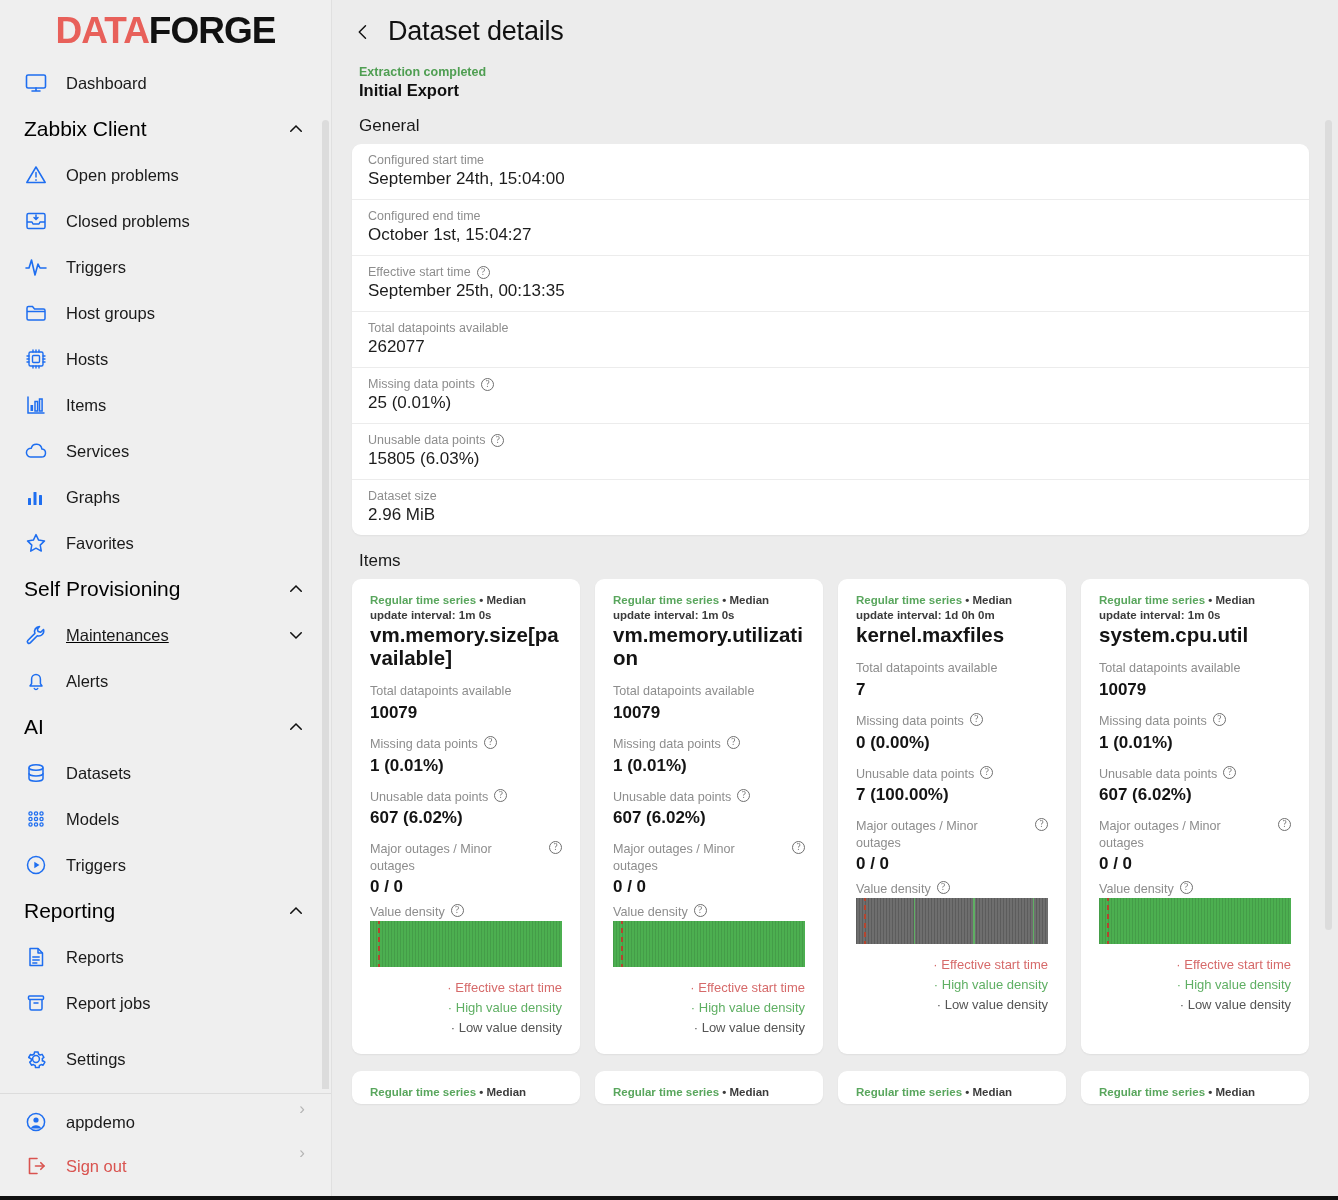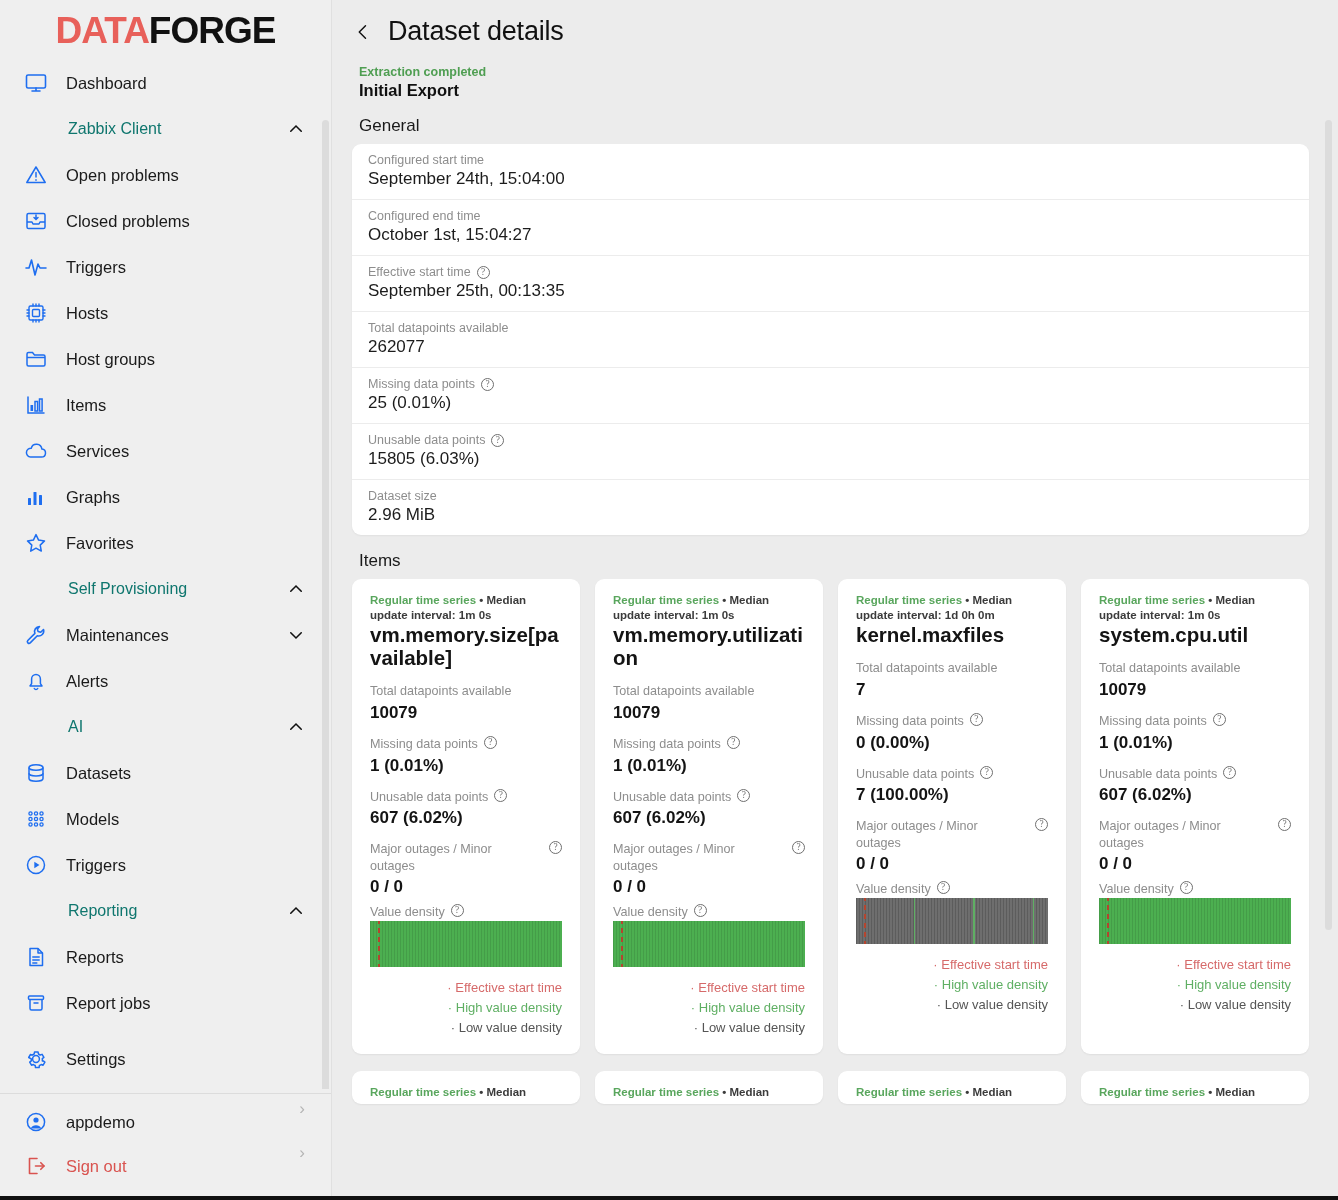--- a/index.html
+++ b/index.html
@@ -50,25 +50,25 @@
   }
   .nav-icon { width: 24px; height: 24px; flex: 0 0 24px; display: block; }
 
   .nav-group {
     display: flex; align-items: center; justify-content: space-between;
     height: 46px;
     padding: 0 26px 0 24px;
     cursor: pointer;
   }
   .nav-group .g-label {
-    font-size: 16px; color: #0f766e; margin-left: 44px;
+    font-size: 21px; color: #000000;
   }
   .chev { width: 18px; height: 18px; flex: 0 0 18px; }
 
-  .nav-item.with-chev { justify-content: space-between; padding-right: 26px; }
+  .nav-item.with-chev { justify-content: space-between; padding-right: 26px; text-decoration: underline; }
   .nav-item .ni-left { display: flex; align-items: center; gap: 18px; }
 
   .sb-divider { height: 1px; background: #dcdcdc; margin-top: 4px; }
 
   .sb-footer { padding: 6px 0 12px 0; background:#efefef; }
   .foot-item {
     display: flex; justify-content: space-between;
     height: 44px; padding: 0 26px 0 24px; cursor: pointer;
   }
   .foot-item .fi-left { display: flex; align-items: center; gap: 18px; }
@@ -229,36 +229,36 @@
         <div class="nav-item">
           <span class="nav-icon">
             <svg viewBox="0 0 24 24" width="24" height="24" fill="none" stroke="#1e6ef0" stroke-width="1.6" stroke-linecap="round" stroke-linejoin="round">
                 <path d="M2 13h3l2.5-8 3.5 15 3-11 2 4h6"></path>
               </svg>
           </span>
           <span class="label">Triggers</span>
         </div>
         <div class="nav-item">
           <span class="nav-icon">
+            <svg viewBox="0 0 24 24" width="24" height="24" fill="none" stroke="#1e6ef0" stroke-width="1.5">
+                <path d="M3 7a1.5 1.5 0 011.5-1.5h4L10.5 8H19.5A1.5 1.5 0 0121 9.5v8A1.5 1.5 0 0119.5 19h-15A1.5 1.5 0 013 17.5z"></path>
+                <path d="M3 10.5h18"></path>
+              </svg>
+          </span>
+          <span class="label">Host groups</span>
+        </div>
+        <div class="nav-item">
+          <span class="nav-icon">
             <svg viewBox="0 0 24 24" width="24" height="24" fill="none" stroke="#1e6ef0" stroke-width="1.4">
                 <rect x="5" y="5" width="14" height="14" rx="1.5"></rect>
                 <rect x="8.5" y="8.5" width="7" height="7" rx="1"></rect>
                 <path d="M9 5V3M12 5V3M15 5V3M9 21v-2M12 21v-2M15 21v-2M5 9H3M5 12H3M5 15H3M21 9h-2M21 12h-2M21 15h-2" stroke-linecap="round"></path>
               </svg>
           </span>
           <span class="label">Hosts</span>
-        </div>
-        <div class="nav-item">
-          <span class="nav-icon">
-            <svg viewBox="0 0 24 24" width="24" height="24" fill="none" stroke="#1e6ef0" stroke-width="1.5">
-                <path d="M3 7a1.5 1.5 0 011.5-1.5h4L10.5 8H19.5A1.5 1.5 0 0121 9.5v8A1.5 1.5 0 0119.5 19h-15A1.5 1.5 0 013 17.5z"></path>
-                <path d="M3 10.5h18"></path>
-              </svg>
-          </span>
-          <span class="label">Host groups</span>
         </div>
         <div class="nav-item">
           <span class="nav-icon">
             <svg viewBox="0 0 24 24" width="24" height="24" fill="none" stroke="#1e6ef0" stroke-width="1.5">
                 <path d="M4 4v16h16" stroke-linecap="round"></path>
                 <rect x="6.5" y="12" width="2.6" height="6" fill="#1e6ef0" stroke="none"></rect>
                 <rect x="11" y="8.5" width="2.6" height="9.5" fill="none"></rect>
                 <rect x="15.5" y="6" width="2.6" height="12" fill="none"></rect>
               </svg>
           </span>

